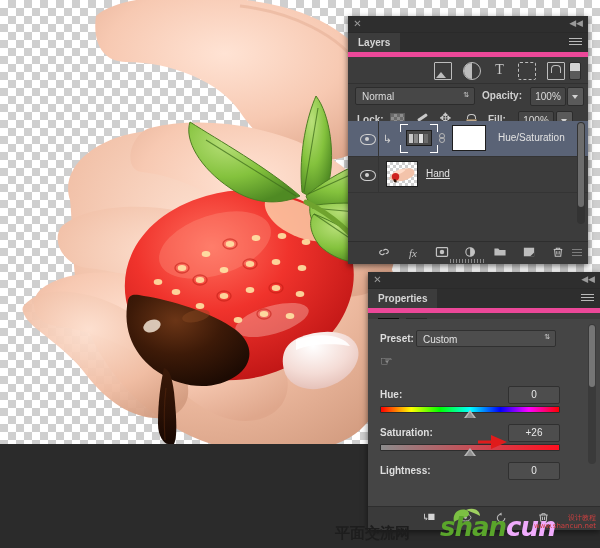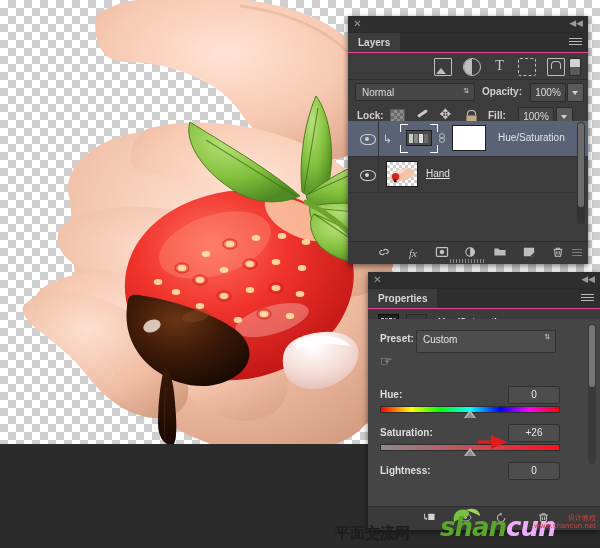--- a/index.html
+++ b/index.html
@@ -38,21 +38,21 @@
     border-bottom:1px solid #2a2a2a;
   }
   .panel-close{
     position:absolute;left:5px;top:3px;width:9px;height:9px;
     color:#9a9a9a;font-size:10px;line-height:9px;text-align:center;
   }
   .panel-collapse{
     position:absolute;right:5px;top:3px;color:#9a9a9a;font-size:9px;line-height:9px;
   }
   .panel-tabrow{
-    height:19px;background:#2e2e2e;position:relative;border-bottom:1px solid #ec4899;
+    height:19px;background:#2e2e2e;position:relative;border-bottom:5px solid #ec4899;
   }
   .panel-tab{
     position:absolute;left:0;top:0;height:19px;line-height:19px;
     padding:0 10px;background:#3c3c3c;color:#d6d6d6;font-size:10px;font-weight:bold;
   }
   .panel-menu{
     position:absolute;right:6px;top:5px;width:13px;height:9px;
   }
   .panel-menu i{display:block;height:1px;background:#b9b9b9;margin-bottom:2px;}
   .panel-menu i:first-child{width:13px;}
@@ -250,21 +250,21 @@
   .pp-icon2{
     position:absolute;left:38px;top:5px;width:21px;height:17px;background:#3a3a3a;border:1px solid #2a2a2a;box-sizing:border-box;
   }
   .pp-icon2:after{
     content:"";position:absolute;left:6px;top:4px;width:8px;height:8px;border-radius:50%;background:#d8d8d8;
   }
   .pp-title{position:absolute;left:70px;top:8px;font-size:10px;font-weight:bold;color:#e4e4e4;}
   .pp-body{position:absolute;left:0;top:47px;width:232px;height:188px;background:#454545;}
   .row-label{position:absolute;font-size:10px;color:#dedede;font-weight:bold;}
   .pp-select{
-    position:absolute;height:23px;background:#4d4d4d;border:1px solid #303030;border-radius:2px;
+    position:absolute;height:17px;background:#4d4d4d;border:1px solid #303030;border-radius:2px;
     font-size:10px;color:#e2e2e2;line-height:17px;padding-left:6px;box-sizing:border-box;
   }
   .pp-select .updown{position:absolute;right:5px;top:3px;font-size:7px;line-height:5px;color:#cdcdcd;}
   .hand-ico{position:absolute;left:12px;top:98px;font-size:14px;color:#c5c5c5;}
   .val-field{
     position:absolute;width:50px;height:16px;background:#4d4d4d;border:1px solid #303030;border-radius:2px;
     font-size:10px;color:#e8e8e8;line-height:16px;text-align:center;
   }
   .slider-track{position:absolute;height:7px;border:1px solid #2d2d2d;border-radius:1px;box-sizing:border-box;}
   .hue-track{

